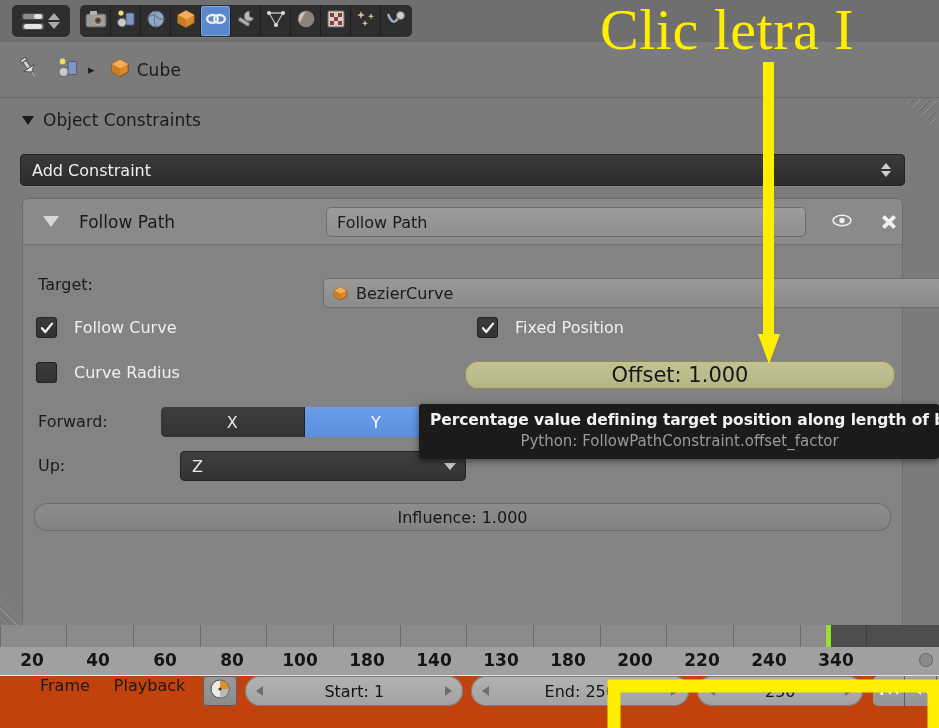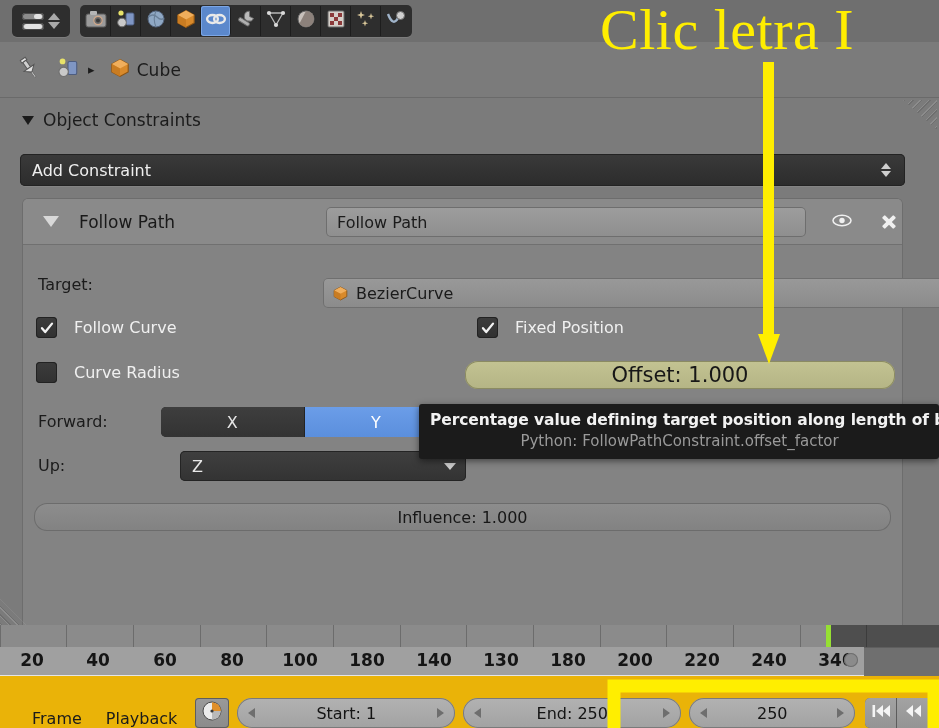--- a/index.html
+++ b/index.html
@@ -415,21 +415,21 @@
   }
   .tl-playhead {
     position: absolute;
     left: 826px; top: 0;
     width: 5px; height: 22px;
     background: #96e033;
   }
   .tl-numbers {
     position: absolute;
     left: 0; top: 22px;
-    width: 864px; height: 28px;
+    width: 939px; height: 28px;
     background: #a0a0a0;
     border-bottom: 6px solid #e5e5e5;
   }
   .tl-num {
     position: absolute;
     top: 3px;
     font-size: 17px;
     color: #151515;
     transform: translateX(-50%);
     font-weight: bold;
@@ -440,24 +440,24 @@
     width: 14px; height: 14px;
     border-radius: 50%;
     background: #8b8b8b;
     box-shadow: inset 0 0 0 1px #6e6e6e;
   }
 
   .tl-footer {
     position: absolute;
     left: 0; top: 51px;
     width: 939px; height: 52px;
-    background: #eab308;
+    background: #c2410c;
     display: flex;
-    align-items: flex-end;
-    padding-left: 20px;
+    align-items: flex-start;
+    padding-left: 28px;
     box-sizing: border-box;
   }
   .menu-item {
     font-size: 16px;
     color: #1b1b1b;
     padding: 0 12px;
   }
   .icon-btn {
     width: 34px; height: 30px;
     border-radius: 4px;

